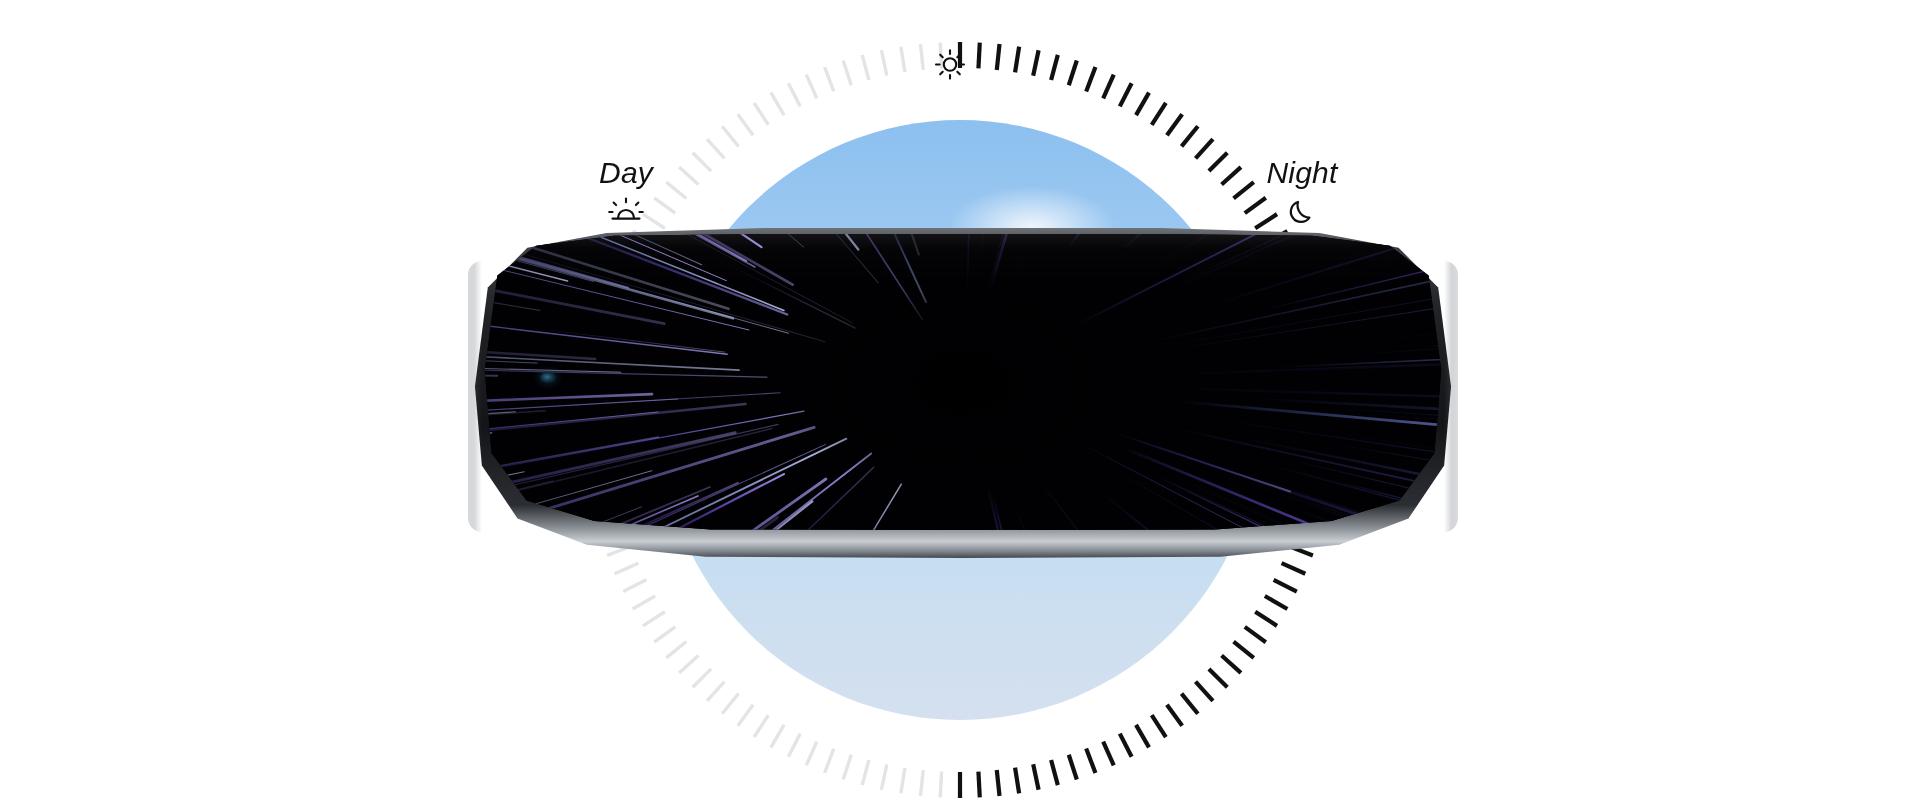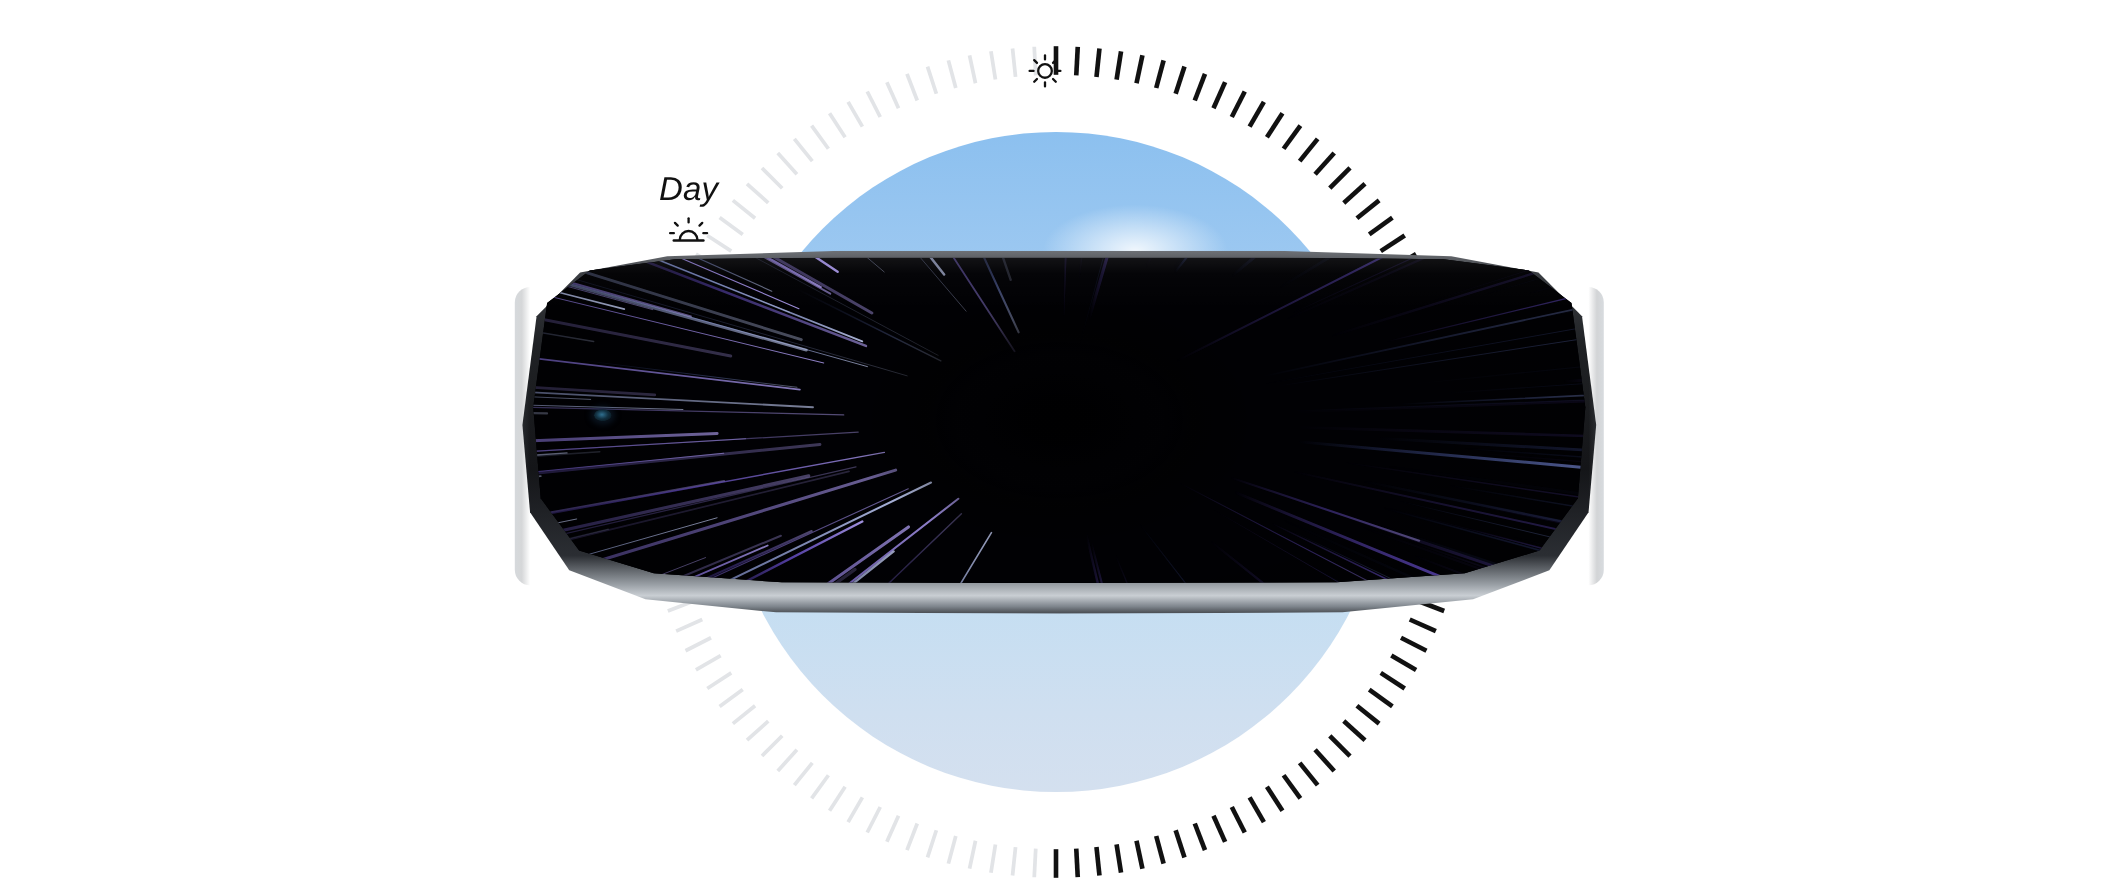--- a/index.html
+++ b/index.html
@@ -580,14 +580,22 @@
           <line x1="19" y1="1.5" x2="19" y2="5.2"></line>
           <line x1="2.2" y1="15.0" x2="5.6" y2="15.0"></line>
           <line x1="32.4" y1="15.0" x2="35.8" y2="15.0"></line>
           <line x1="6.6" y1="5.6" x2="9.1" y2="8.1"></line>
           <line x1="31.4" y1="5.6" x2="28.9" y2="8.1"></line>
         </g>
       </svg>
     </span>
   </div>
 
+  <div id="label-night" class="mode-label">
+    <span class="mode-text">Night</span>
+    <span class="mode-icon">
+      <svg width="32" height="30" viewBox="0 0 32 30">
+        <path d="M23.4 20.6 A10.2 10.2 0 1 1 12.0 5.0 A12.4 12.4 0 0 0 23.4 20.6 Z" fill="none" stroke="#111" stroke-width="2.2" stroke-linejoin="round"></path>
+      </svg>
+    </span>
+  </div>
 
 </div>
 
 </body></html>

